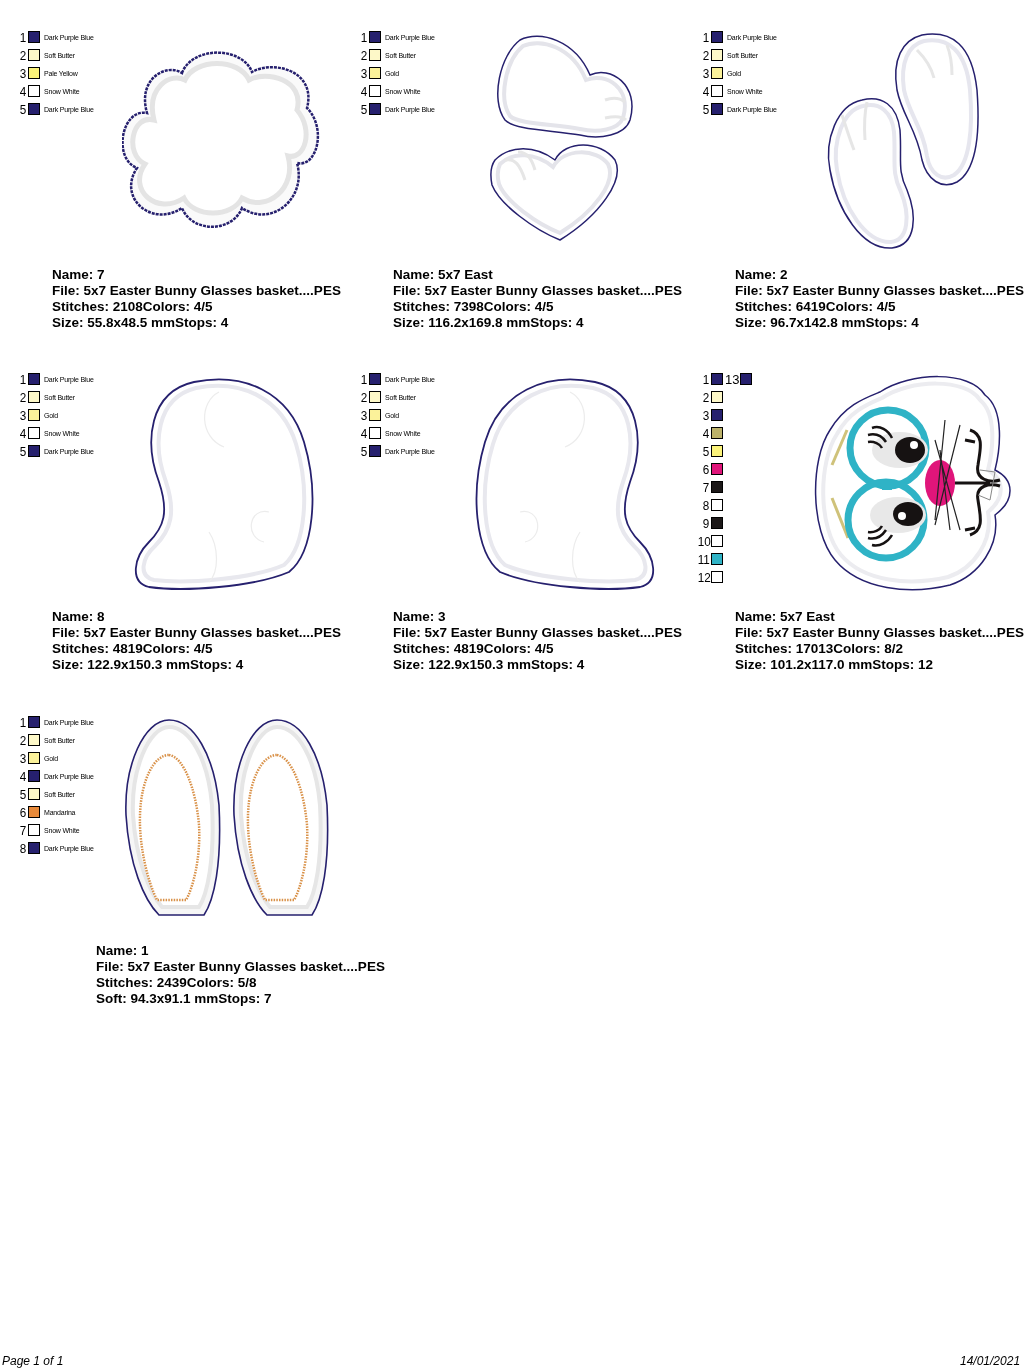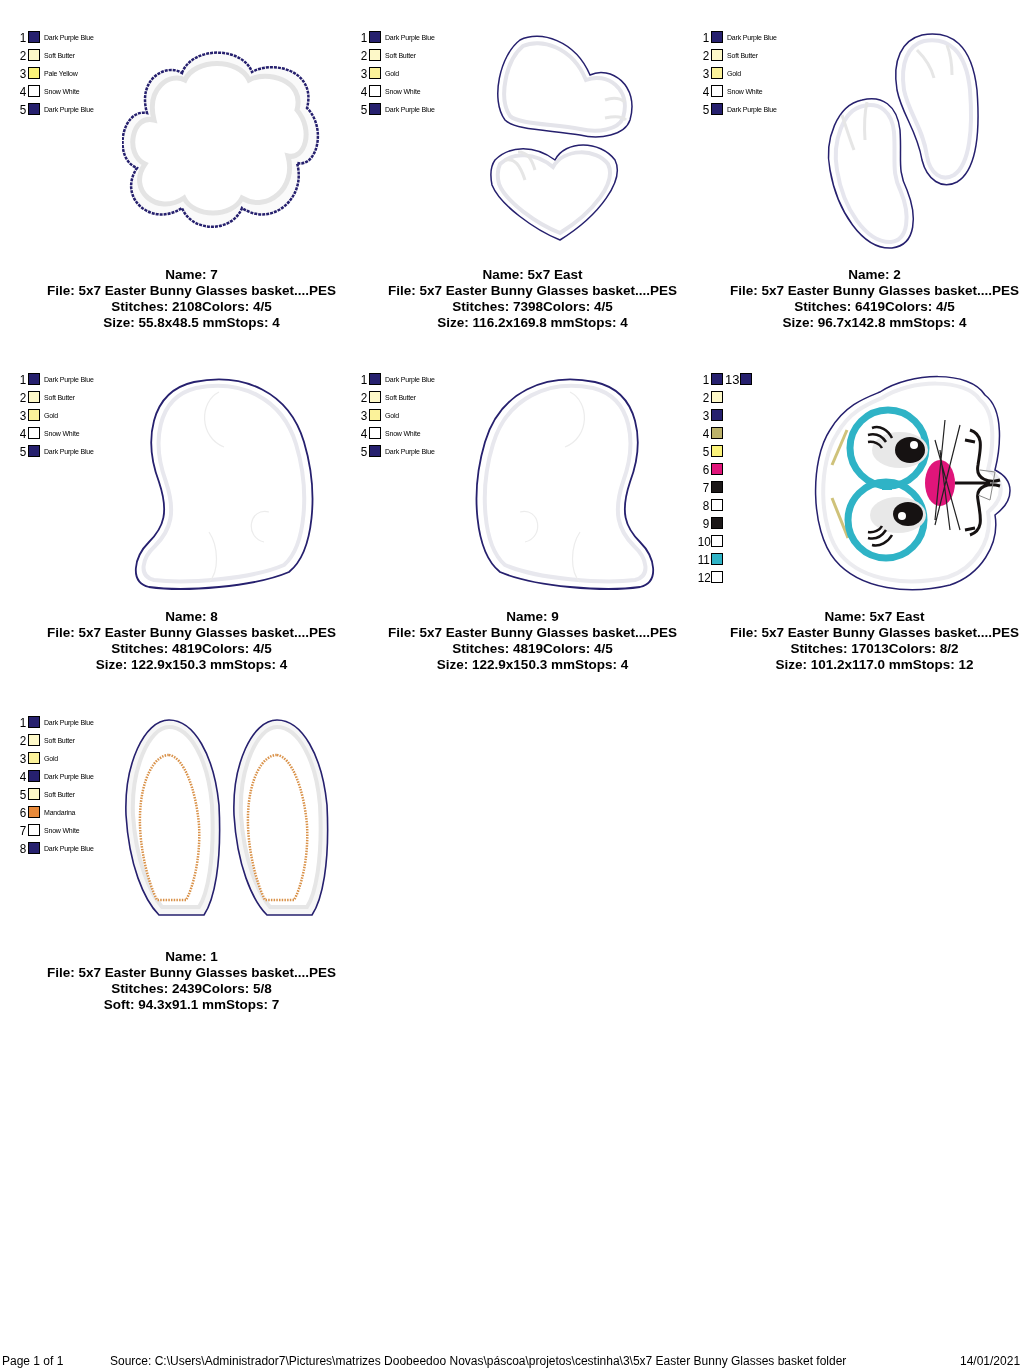--- a/index.html
+++ b/index.html
@@ -6,22 +6,22 @@
   body { width:1024px; height:1370px; position:relative; overflow:hidden; font-family:"Liberation Sans", sans-serif; color:#000; }
   .card { position:absolute; width:320px; height:330px; }
   .legend { position:absolute; left:0; top:8px; }
   .leg-row { display:flex; align-items:center; height:18px; }
   .leg-num { width:13px; text-align:right; font-size:13px; line-height:13px; font-family:"Liberation Sans", sans-serif; transform:scaleX(0.9); }
   .swatch { width:12px; height:12px; border:1px solid #000; box-sizing:border-box; margin-left:1px; }
   .leg-name { font-size:7px; margin-left:4px; letter-spacing:-0.2px; white-space:nowrap; }
   .leg-extra { font-size:13px; margin-left:2px; line-height:13px; }
   .art { position:absolute; }
   .info { position:absolute; left:4px; top:247px; width:313px; font-size:13.5px; font-weight:bold; line-height:16px; }
-  .info-line { display:flex; justify-content:center; white-space:nowrap;padding-left:34px; }
-  .footer { position:absolute; left:0; top:1354px; width:812px; height:16px; font-size:12px; }
+  .info-line { display:flex; justify-content:flex-start; white-space:nowrap;padding-left:34px; }
+  .footer { position:absolute; left:0; top:1354px; width:812px; height:16px; font-size:12px;font-style:italic; }
   .footer span { position:absolute; top:0; white-space:nowrap; }
 </style>
 </head>
 <body>
 
 <div class="card" style="left:14px;top:20px;">
   <div class="legend">
       <div class="leg-row">
         <span class="leg-num">1</span>
         <span class="swatch" style="background: rgb(38, 32, 110);"></span>
@@ -261,21 +261,21 @@
     </div>
   <svg class="art" style="left:110px;top:10px;" width="200" height="225" viewBox="0 0 200 225">
     <path d="M130,10 C80,0 35,20 20,70 C5,120 10,180 35,200 C70,215 140,220 175,215 C195,210 190,185 175,170 C160,155 155,140 165,110 C180,70 175,20 130,10 Z" fill="#fff" stroke="#26206e" stroke-width="1.8"></path>
     <path d="M128,16 C83,7 42,26 28,72 C14,118 18,174 40,193 C72,207 138,212 170,208 C186,204 182,186 169,174 C153,158 148,140 158,110 C172,72 168,26 128,16 Z" fill="#fff" stroke="#e8e8ee" stroke-width="4"></path>
     <path d="M105,20 C125,30 125,65 100,75" stroke="#ececec" stroke-width="1.2" fill="none"></path>
     <path d="M55,140 C75,135 80,165 60,170" stroke="#ececec" stroke-width="1.2" fill="none"></path>
     <path d="M115,160 C105,175 105,200 115,210" stroke="#ececec" stroke-width="1.2" fill="none"></path>
   </svg>
   <div class="info">
       <div class="info-line">
-        <span>Name: 9</span>
+        <span>Name: 3</span>
       </div>
       <div class="info-line">
         <span>File: 5x7 Easter Bunny Glasses basket....PES</span>
       </div>
       <div class="info-line">
         <span>Stitches: 4819</span>
         <span>Colors: 4/5</span>
       </div>
       <div class="info-line">
         <span>Size: 122.9x150.3 mm</span>
@@ -424,35 +424,34 @@
       <path d="M55,5 C80,5 100,40 105,90 C108,150 100,185 90,200 L45,200 C30,185 15,150 12,100 C10,50 30,5 55,5 Z" fill="#f6f6f6" stroke="#26206e" stroke-width="1.6"></path>
       <path d="M55,12 C76,12 94,44 98,90 C101,146 93,180 85,192 L48,192 C36,178 22,146 19,100 C17,54 35,12 55,12 Z" fill="#fff" stroke="#e6e6e6" stroke-width="4"></path>
       <path d="M55,40 C70,42 82,75 85,110 C87,145 78,175 72,185 L43,185 C33,165 25,130 26,100 C27,65 40,40 55,40 Z" fill="#fff" stroke="#d9924a" stroke-width="2.5" stroke-dasharray="1.5 1.2"></path>
     </g>
     <g transform="translate(108,0)">
       <path d="M55,5 C80,5 100,40 105,90 C108,150 100,185 90,200 L45,200 C30,185 15,150 12,100 C10,50 30,5 55,5 Z" fill="#f6f6f6" stroke="#26206e" stroke-width="1.6"></path>
       <path d="M55,12 C76,12 94,44 98,90 C101,146 93,180 85,192 L48,192 C36,178 22,146 19,100 C17,54 35,12 55,12 Z" fill="#fff" stroke="#e6e6e6" stroke-width="4"></path>
       <path d="M55,40 C70,42 82,75 85,110 C87,145 78,175 72,185 L43,185 C33,165 25,130 26,100 C27,65 40,40 55,40 Z" fill="#fff" stroke="#d9924a" stroke-width="2.5" stroke-dasharray="1.5 1.2"></path>
     </g>
   </svg>
-  <div class="info" style="top:244px;">
+  <div class="info" style="top:238px;margin-left:44px;">
       <div class="info-line">
         <span>Name: 1</span>
       </div>
       <div class="info-line">
         <span>File: 5x7 Easter Bunny Glasses basket....PES</span>
       </div>
       <div class="info-line">
         <span>Stitches: 2439</span>
         <span>Colors: 5/8</span>
       </div>
       <div class="info-line">
         <span>Soft: 94.3x91.1 mm</span>
         <span>Stops: 7</span>
       </div>
     </div>
 </div>
 
 <div class="footer">
   <span style="left:2px;">Page 1 of 1</span>
-  <span style="left:110px;">Source: C:\Users\Administrador7\Pictures\matrizes Doobeedoo Novas\páscoa\projetos\cestinha\3\5x7 Easter Bunny Glasses basket folder</span>
   <span style="left:960px;">14/01/2021</span>
 </div>
 
 </body></html>

